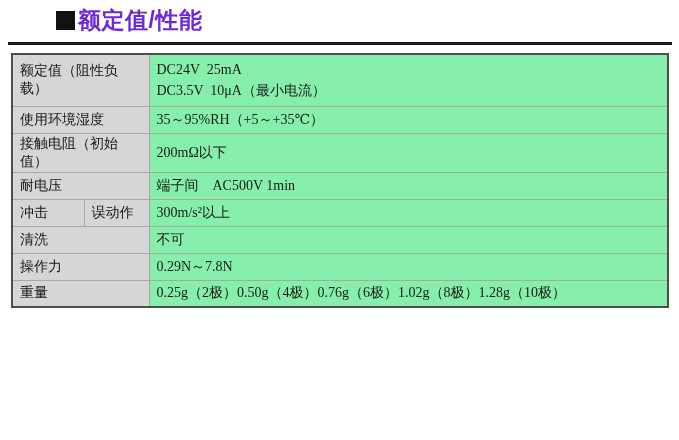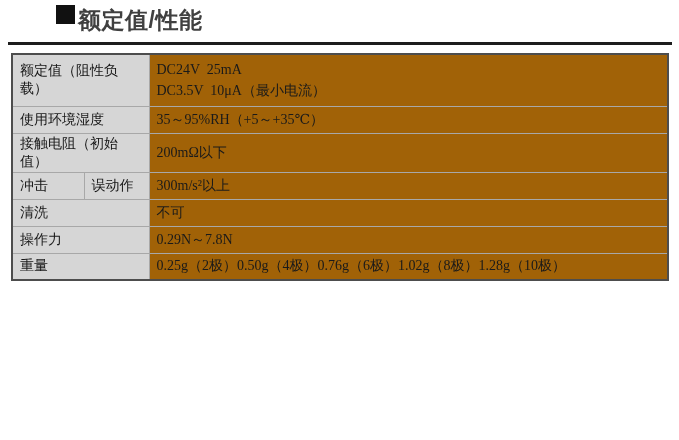--- a/index.html
+++ b/index.html
@@ -11,25 +11,25 @@
   *{box-sizing:border-box;}
   html,body{margin:0;padding:0;}
   body{
     width:679px;height:440px;
     background:#ffffff;
     color:var(--text);
     font-family:"Liberation Sans","DejaVu Sans",sans-serif;
     overflow:hidden;
   }
   .page-title{
-    display:flex;align-items:flex-start;
+    display:flex;align-items:center;
     margin:5px 0 0 8px;
     font-size:23px;
     font-weight:bold;
-    color:#404040;
+    color:#6d28d9;
     letter-spacing:0.5px;
     padding-left:48px;
   }
   .square-marker{
     display:inline-block;
     width:19px;height:19px;
     background:#111;
     margin-right:3px;
     flex:0 0 auto;
   }
@@ -55,21 +55,21 @@
     white-space:pre-wrap;
   }
   table.spec-table tr{height:27px;}
   table.spec-table tr.tall{height:52px;}
   td.label{
     background:var(--header-bg);
     font-family:"Liberation Sans","DejaVu Sans",sans-serif;
     color:#161616;
   }
   td.value{
-    background:#a16207;
+    background:#86efac;
     font-family:"Liberation Serif","DejaVu Serif",serif;
     font-size:14.5px;
     border-left:2px solid var(--outer-border);
     margin-left:32px;
   }
   td.value div{line-height:21px;}
 </style>
 </head>
 <body>
 
@@ -93,20 +93,24 @@
       </tr>
       <tr>
         <td class="label" colspan="2">使用环境湿度</td>
         <td class="value">35～95%RH（+5～+35℃）</td>
       </tr>
       <tr>
         <td class="label" colspan="2">接触电阻（初始值）</td>
         <td class="value">200mΩ以下</td>
       </tr>
       <tr>
+        <td class="label" colspan="2">耐电压</td>
+        <td class="value">端子间　AC500V 1min</td>
+      </tr>
+      <tr>
         <td class="label">冲击</td>
         <td class="label">误动作</td>
         <td class="value">300m/s²以上</td>
       </tr>
       <tr>
         <td class="label" colspan="2">清洗</td>
         <td class="value">不可</td>
       </tr>
       <tr>
         <td class="label" colspan="2">操作力</td>

